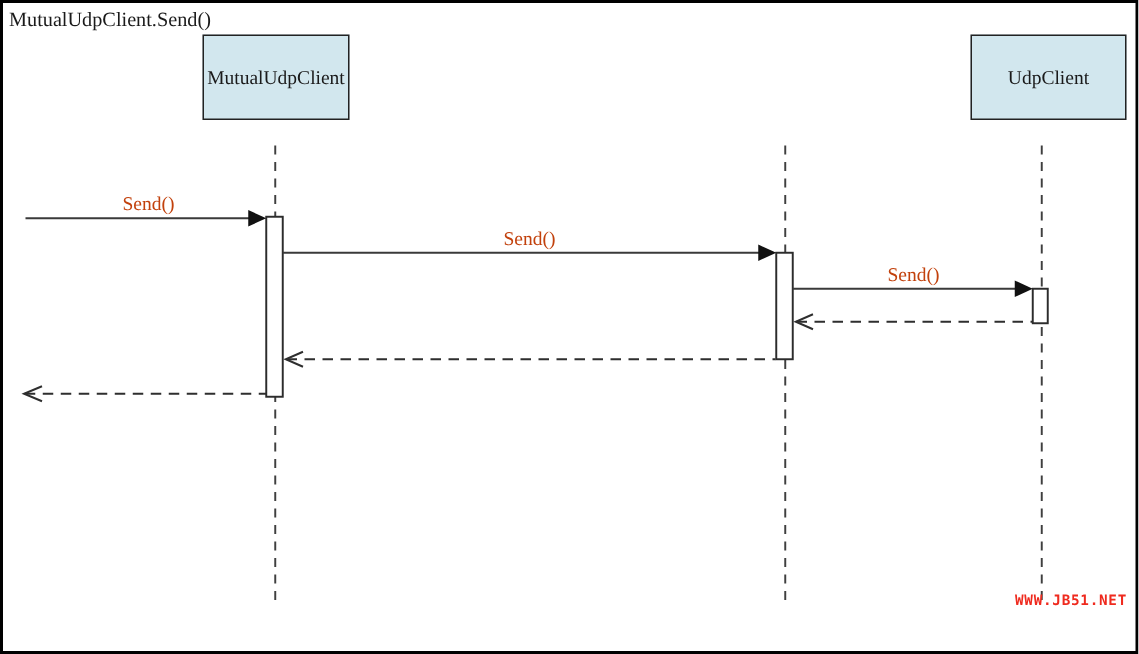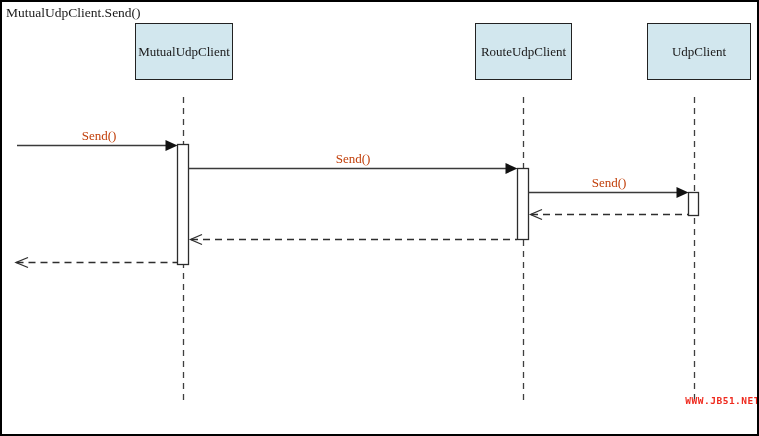--- a/index.html
+++ b/index.html
@@ -69,21 +69,20 @@
     white-space: nowrap;
   }
   #watermark-url {
     margin-top: 2px;
     font-family: "DejaVu Sans Mono", "Liberation Mono", monospace;
     font-size: 9.5px;
     font-weight: bold;
     color: #ef2a1e;
     letter-spacing: 0.5px;
     white-space: nowrap;
-    text-align: right;
   }
 </style>
 </head>
 <body>
 
 <div id="frame">
 
   <div id="diagram-title">MutualUdpClient.Send()</div>
 
   <svg id="svg-layer" width="759" height="436" viewBox="0 0 759 436">
@@ -131,23 +130,20 @@
     </g>
     <g>
       <line x1="526.5" y1="190.5" x2="676" y2="190.5" stroke="#3a3a3a" stroke-width="1.4"></line>
       <polygon points="686.5,190.5 674.5,185 674.5,196" fill="#111111"></polygon>
     </g>
   </svg>
 
   <div class="actor-box" id="actor-box-1">
     <span class="actor-label">MutualUdpClient</span>
   </div>
-  <div class="actor-box" id="actor-box-2">
-    <span class="actor-label">RouteUdpClient</span>
-  </div>
   <div class="actor-box" id="actor-box-3">
     <span class="actor-label">UdpClient</span>
   </div>
 
   <div class="msg-label" id="msg-label-1">Send()</div>
   <div class="msg-label" id="msg-label-2">Send()</div>
   <div class="msg-label" id="msg-label-3">Send()</div>
 
   <div id="watermark">
     <div id="watermark-url">WWW.JB51.NET</div>

